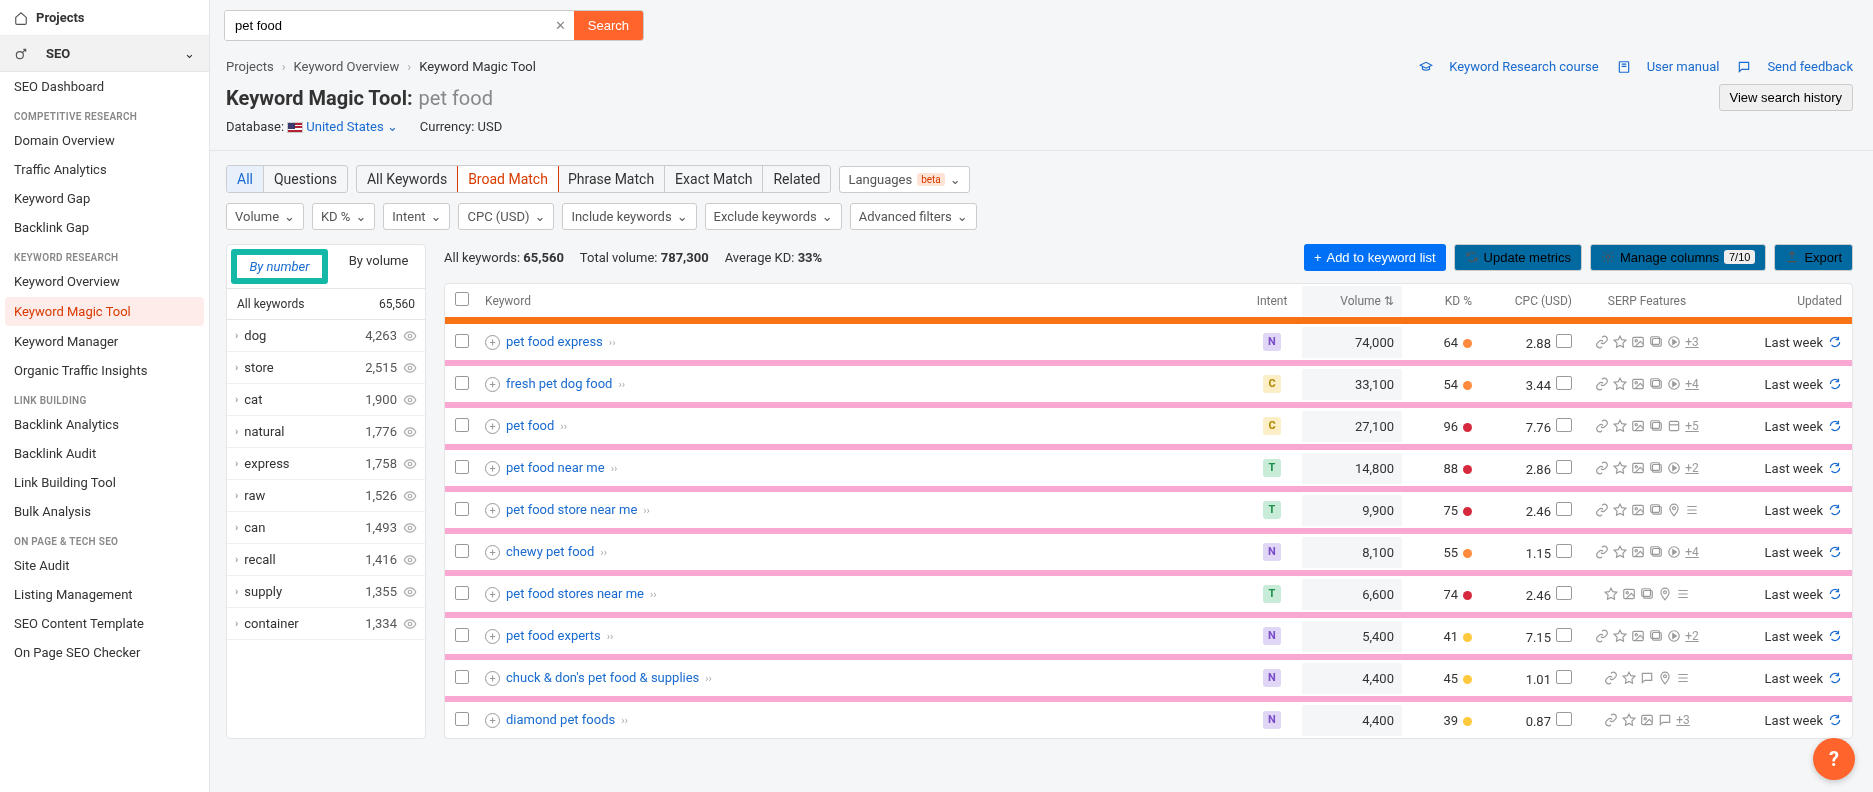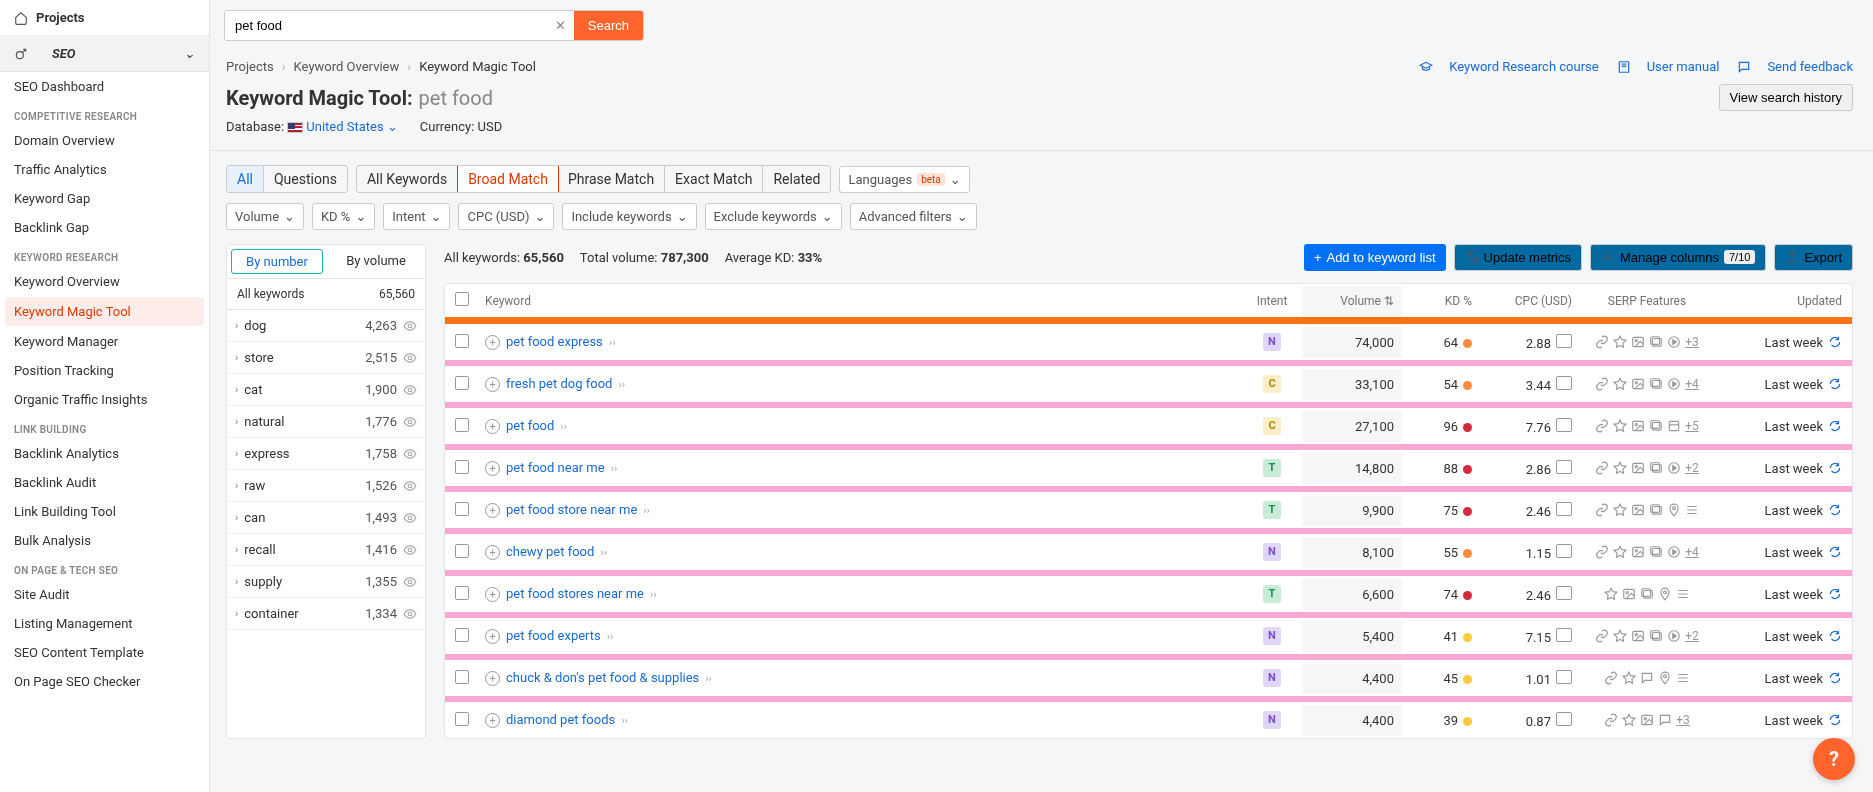--- a/index.html
+++ b/index.html
@@ -1,20 +1,20 @@
 <!DOCTYPE html>
 <html><head>
 <meta charset="utf-8">
 <style>
 * { box-sizing: border-box; margin: 0; padding: 0; }
 body { font-family: -apple-system, BlinkMacSystemFont, "Segoe UI", Roboto, Arial, sans-serif; font-size: 13px; color: #333; background: #f5f6f8; }
 .app { display: flex; height: 792px; width: 1873px; }
 .sidebar { width: 210px; background: #fff; border-right: 1px solid #e5e5e5; display: flex; flex-direction: column; }
 .sidebar-top { padding: 10px 14px; display: flex; align-items: center; gap: 8px; border-bottom: 1px solid #eee; }
-.seo-row { padding: 10px 14px; display: flex; align-items: center; gap: 24px; background: #f2f2f3; border-bottom: 1px solid #e5e5e5; font-style: italic; }
+.seo-row { padding: 10px 14px; display: flex; align-items: center; gap: 18px; background: #f2f2f3; border-bottom: 1px solid #e5e5e5; }
 .seo-row .chev { margin-left: auto; }
 .nav-item { padding: 7px 14px; font-size: 13px; color: #333; cursor: pointer; }
 .nav-item.active { background: #fdecea; color: #d93a00; border-radius: 4px; margin: 1px 5px; padding-left: 9px;}
 .nav-section { padding: 10px 14px 4px; font-size: 10px; font-weight: 600; color: #888; letter-spacing: 0.3px; }
 .main { flex: 1; display: flex; flex-direction: column; background: #f5f6f8;}
 .topbar { padding: 10px 14px; display: flex; align-items: center; gap: 0; background:#f5f6f8;}
 .search-wrap { display: flex; align-items: center; width: 420px; border: 1px solid #ccc; border-radius: 3px; overflow:hidden; background:#fff;}
 .search-input { flex:1; border: none; padding: 7px 10px; font-size: 13px; outline:none;}
 .clear-x { padding: 0 8px; color:#888; cursor:pointer;}
 .search-btn { background:#ff642d; color:#fff; padding: 7px 14px; border:none; cursor:pointer; font-size:13px;}
@@ -40,21 +40,21 @@
 .seg:last-child { border-right:none;}
 .seg.sel-blue { background:#e7f0fb; color:#1a6bcf;}
 .seg.sel-orange { color:#d93a00; border:1px solid #d93a00; border-radius:0; margin:-1px; background:#fff; z-index:1;}
 .chip-btn { border:1px solid #ccc; border-radius:3px; padding:5px 8px; font-size:13px; display:flex; align-items:center; gap:5px; cursor:pointer; background:#fff; color:#555;}
 .beta-badge { background:#ffe4d6; color:#d93a00; font-size:10px; padding:1px 4px; border-radius:3px;}
 .filters-row2 { display:flex; gap:8px; align-items:center; margin-top:10px;}
 .content-split { display:flex; gap:18px; margin-top:14px;}
 .left-panel { width:200px; border:1px solid #e5e5e5; border-radius:4px; background:#fff;}
 .lp-tabs { display:flex; border-bottom:1px solid #e5e5e5;}
 .lp-tab { flex:1; text-align:center; padding:7px 0; font-size:13px; cursor:pointer;}
-.lp-tab.active { border:1px solid #14b8a6; border-radius:3px; color:#1a6bcf; margin:4px; padding:4px 0;}
+.lp-tab.active { border:6px solid #14b8a6; border-radius:3px; color:#1a6bcf; margin:4px; padding:4px 0;font-style:italic;}
 .lp-tab.inactive { margin:4px; padding:4px 0;}
 .lp-all { display:flex; justify-content:space-between; padding:8px 10px; border-bottom:1px solid #e5e5e5; font-size:12px;}
 .lp-row { display:flex; align-items:center; padding:8px 8px; border-bottom:1px solid #f0f0f0; font-size:13px;}
 .lp-row .chev-r { color:#888; margin-right:6px; font-size:11px;}
 .lp-row .term { flex:1; color:#333;}
 .lp-row .count { color:#555; margin-right:6px;}
 .lp-row .eye { color:#aaa;}
 .right-panel { flex:1; display:flex; flex-direction:column;}
 .stats-row { display:flex; align-items:center; justify-content:space-between;}
 .stats-text { display:flex; gap:16px; font-size:13px; color:#333;}
@@ -118,21 +118,20 @@
     <div class="nav-item">SEO Dashboard</div>
     <div class="nav-section">COMPETITIVE RESEARCH</div>
     <div class="nav-item">Domain Overview</div>
     <div class="nav-item">Traffic Analytics</div>
     <div class="nav-item">Keyword Gap</div>
     <div class="nav-item">Backlink Gap</div>
     <div class="nav-section">KEYWORD RESEARCH</div>
     <div class="nav-item">Keyword Overview</div>
     <div class="nav-item active">Keyword Magic Tool</div>
     <div class="nav-item">Keyword Manager</div>
-    <div class="nav-item">Position Tracking</div>
     <div class="nav-item">Organic Traffic Insights</div>
     <div class="nav-section">LINK BUILDING</div>
     <div class="nav-item">Backlink Analytics</div>
     <div class="nav-item">Backlink Audit</div>
     <div class="nav-item">Link Building Tool</div>
     <div class="nav-item">Bulk Analysis</div>
     <div class="nav-section">ON PAGE &amp; TECH SEO</div>
     <div class="nav-item">Site Audit</div>
     <div class="nav-item">Listing Management</div>
     <div class="nav-item">SEO Content Template</div>

